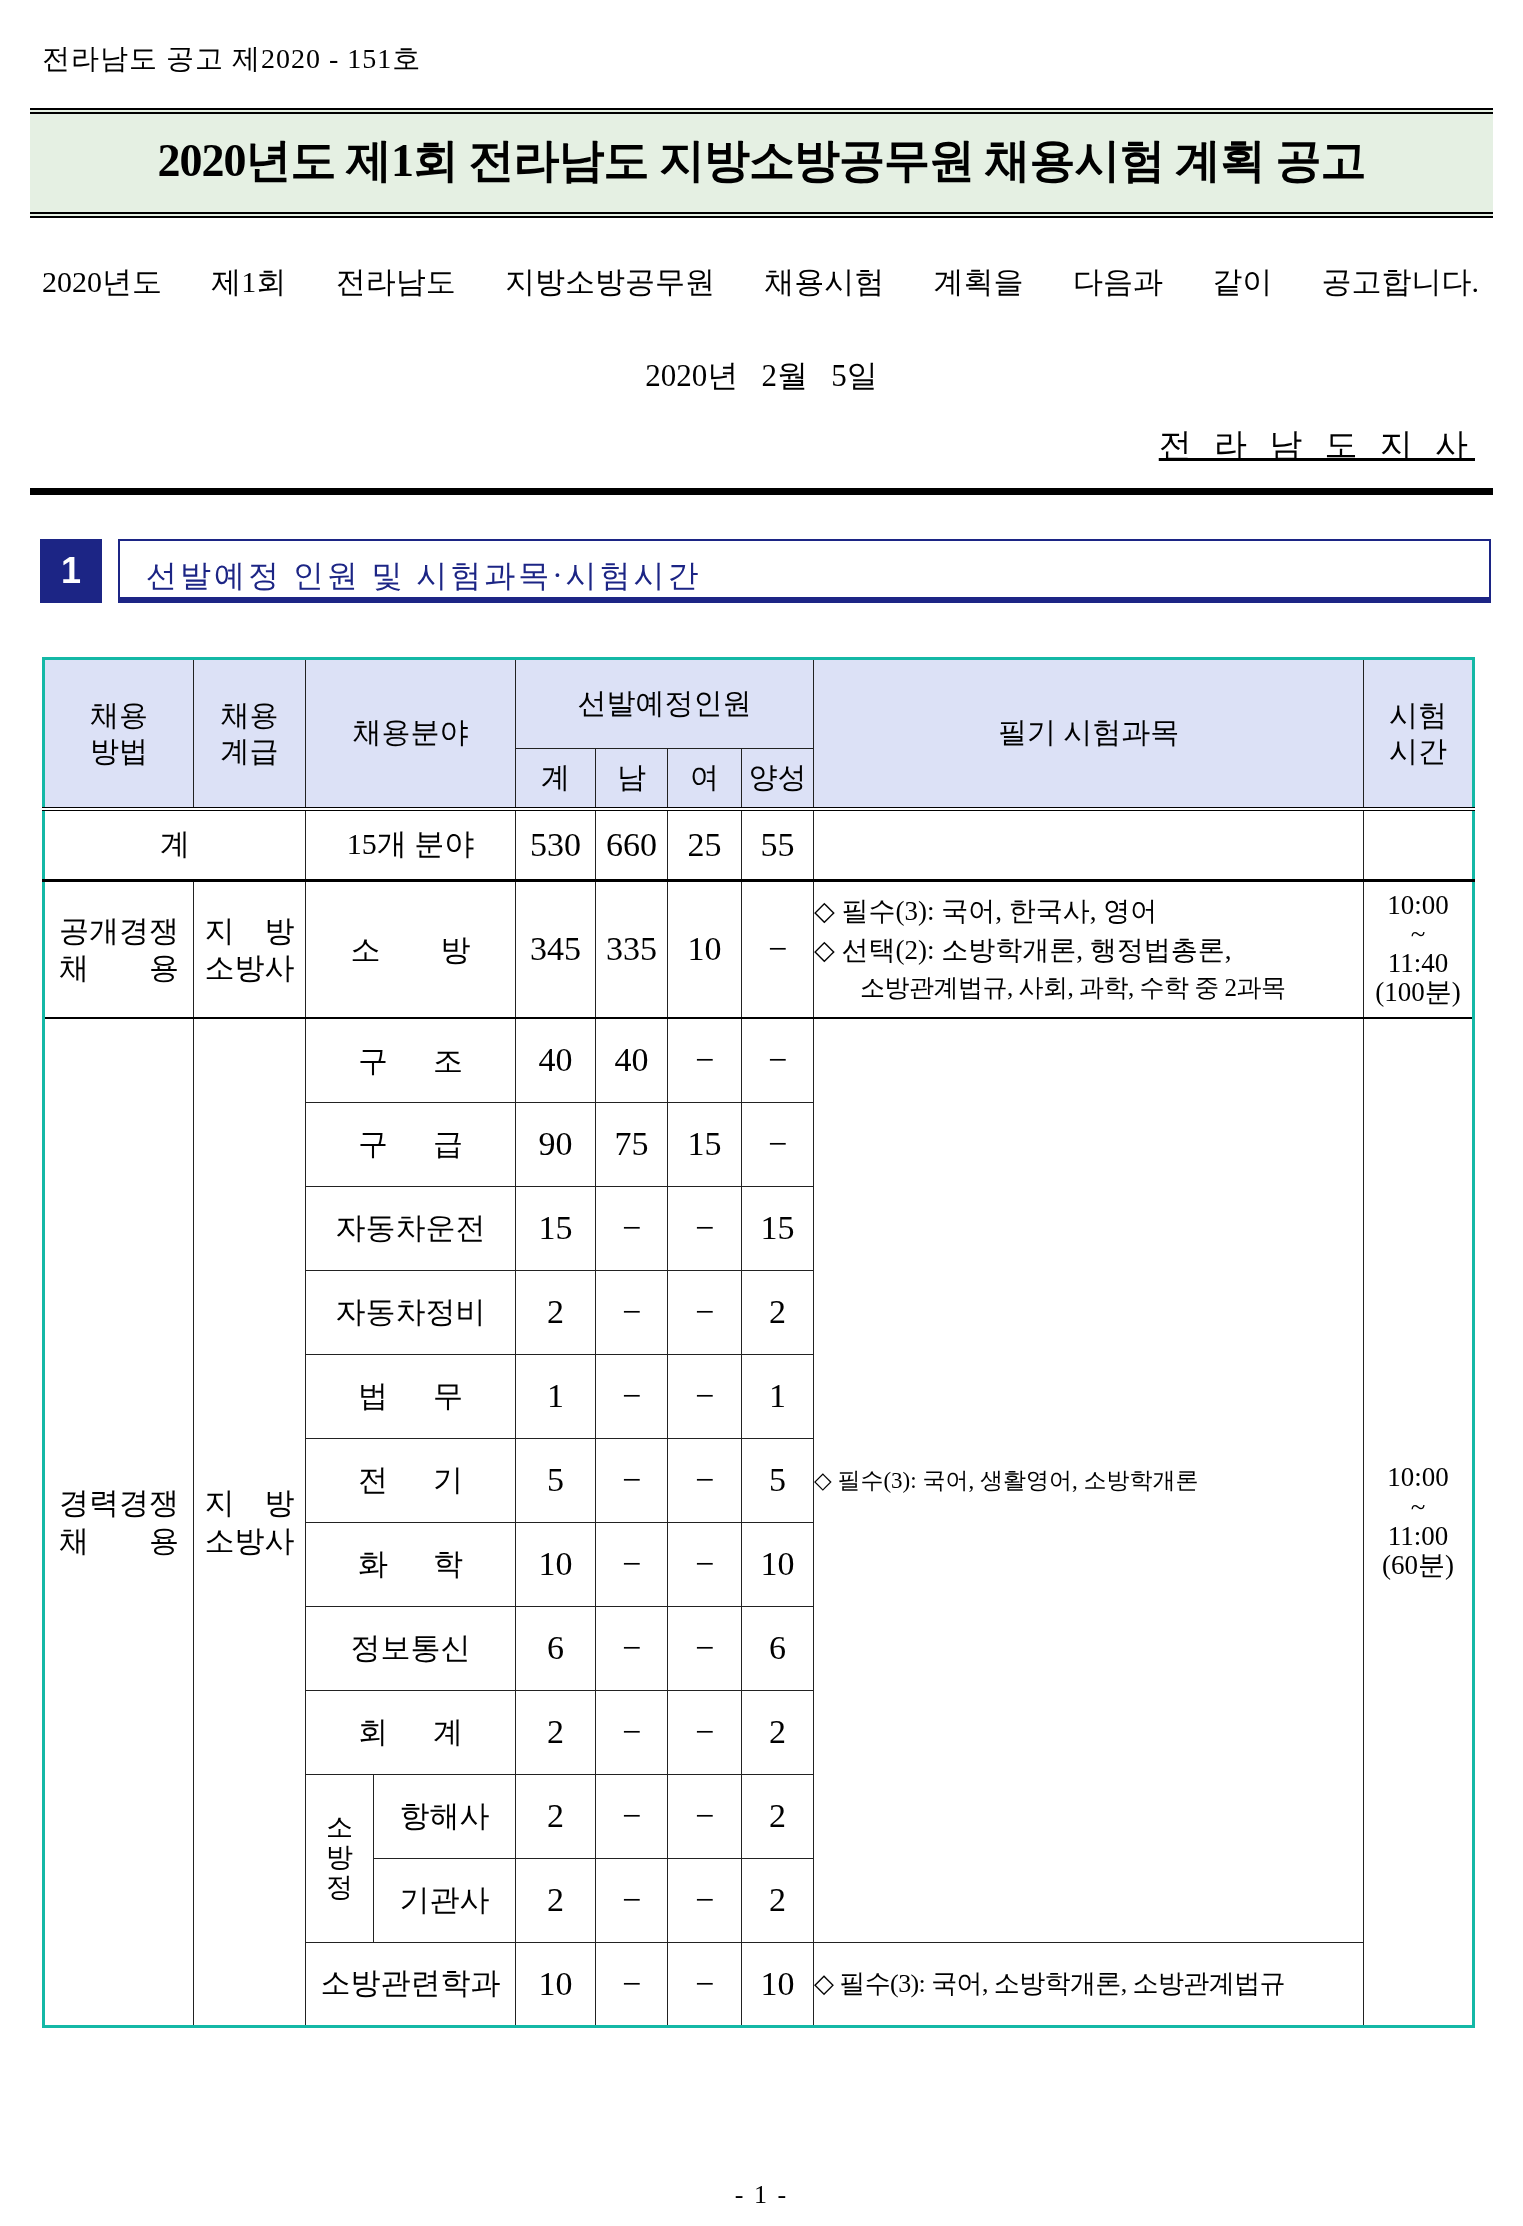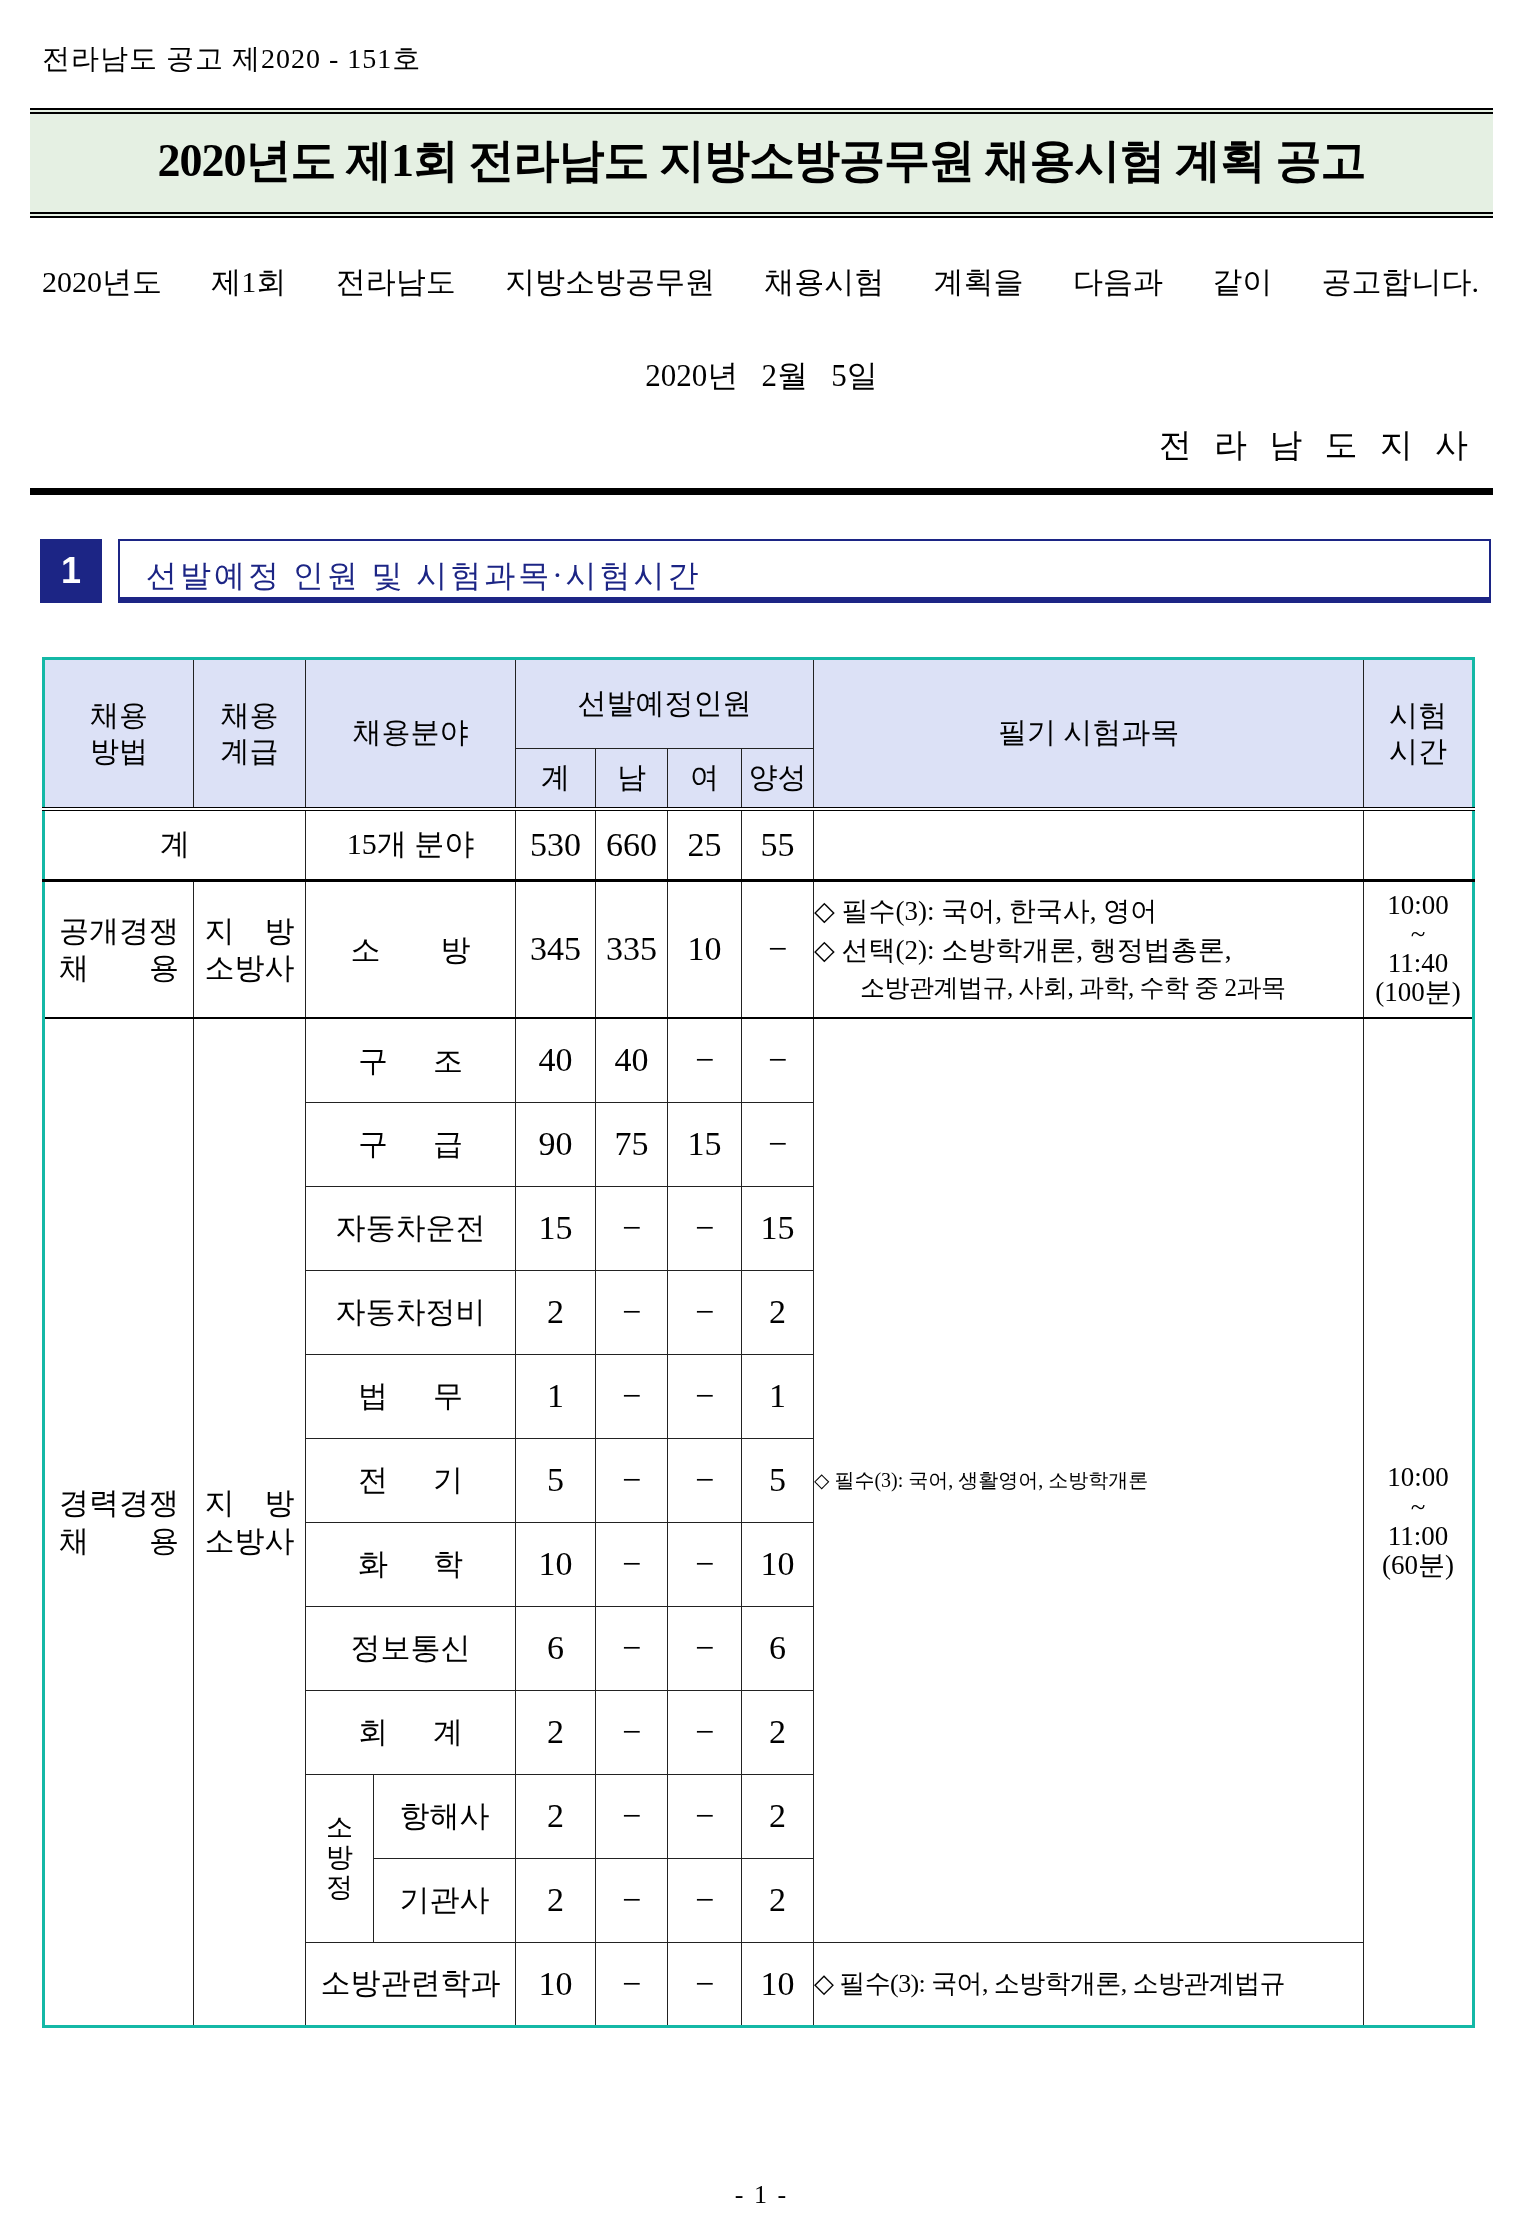--- a/index.html
+++ b/index.html
@@ -23,21 +23,21 @@
     font-size:46px;font-weight:bold;letter-spacing:-1px;text-align:center;
   }
   .intro{
     margin:44px 44px 0 42px;font-size:30px;
     text-align:justify;text-align-last:justify;
   }
   .date-line{
     margin-top:52px;text-align:center;font-size:31px;white-space:pre;
   }
   .signature{
-    margin:26px 48px 0 0;text-align:right;font-size:33px;letter-spacing:7px;white-space:pre;
+    margin:26px 48px 0 0;text-align:right;font-size:33px;letter-spacing:7px;white-space:pre;text-decoration:underline;
   }
   .rule{
     margin:20px 30px 0 30px;height:7px;background:#000;
   }
   .section{
     margin:44px 32px 0 40px;display:flex;align-items:stretch;height:64px;
   }
   .sec-num{
     width:62px;background:#1c2585;color:#fff;
     font-family:"Liberation Sans","DejaVu Sans",sans-serif;
@@ -67,21 +67,21 @@
   tr.open-row{height:138px;}
   tr.career{height:84px;}
   .h1row{height:90px;}
   .h2row{height:60px;}
   .subjects{
     text-align:left;padding-left:14px;font-size:27px;line-height:1.45;
   }
   .subjects .indent{
     padding-left:46px;font-size:25px;letter-spacing:-0.5px;
   }
-  .subjects-one{text-align:left;padding-left:12px;font-size:20px;}
+  .subjects-one{text-align:left;padding-left:12px;font-size:23px;}
   .subjects-last{text-align:left;padding-left:8px;font-size:26px;letter-spacing:-0.6px;}
   .time-cell{font-size:27px;line-height:1.08;white-space:pre;}
   .vertical-label{font-size:27px;line-height:1.1;white-space:pre;}
   .num-cell{font-size:34px;}
   .page-num{
     position:absolute;bottom:16px;left:0;width:100%;
     text-align:center;font-size:26px;letter-spacing:2px;
   }
 </style>
 </head>

